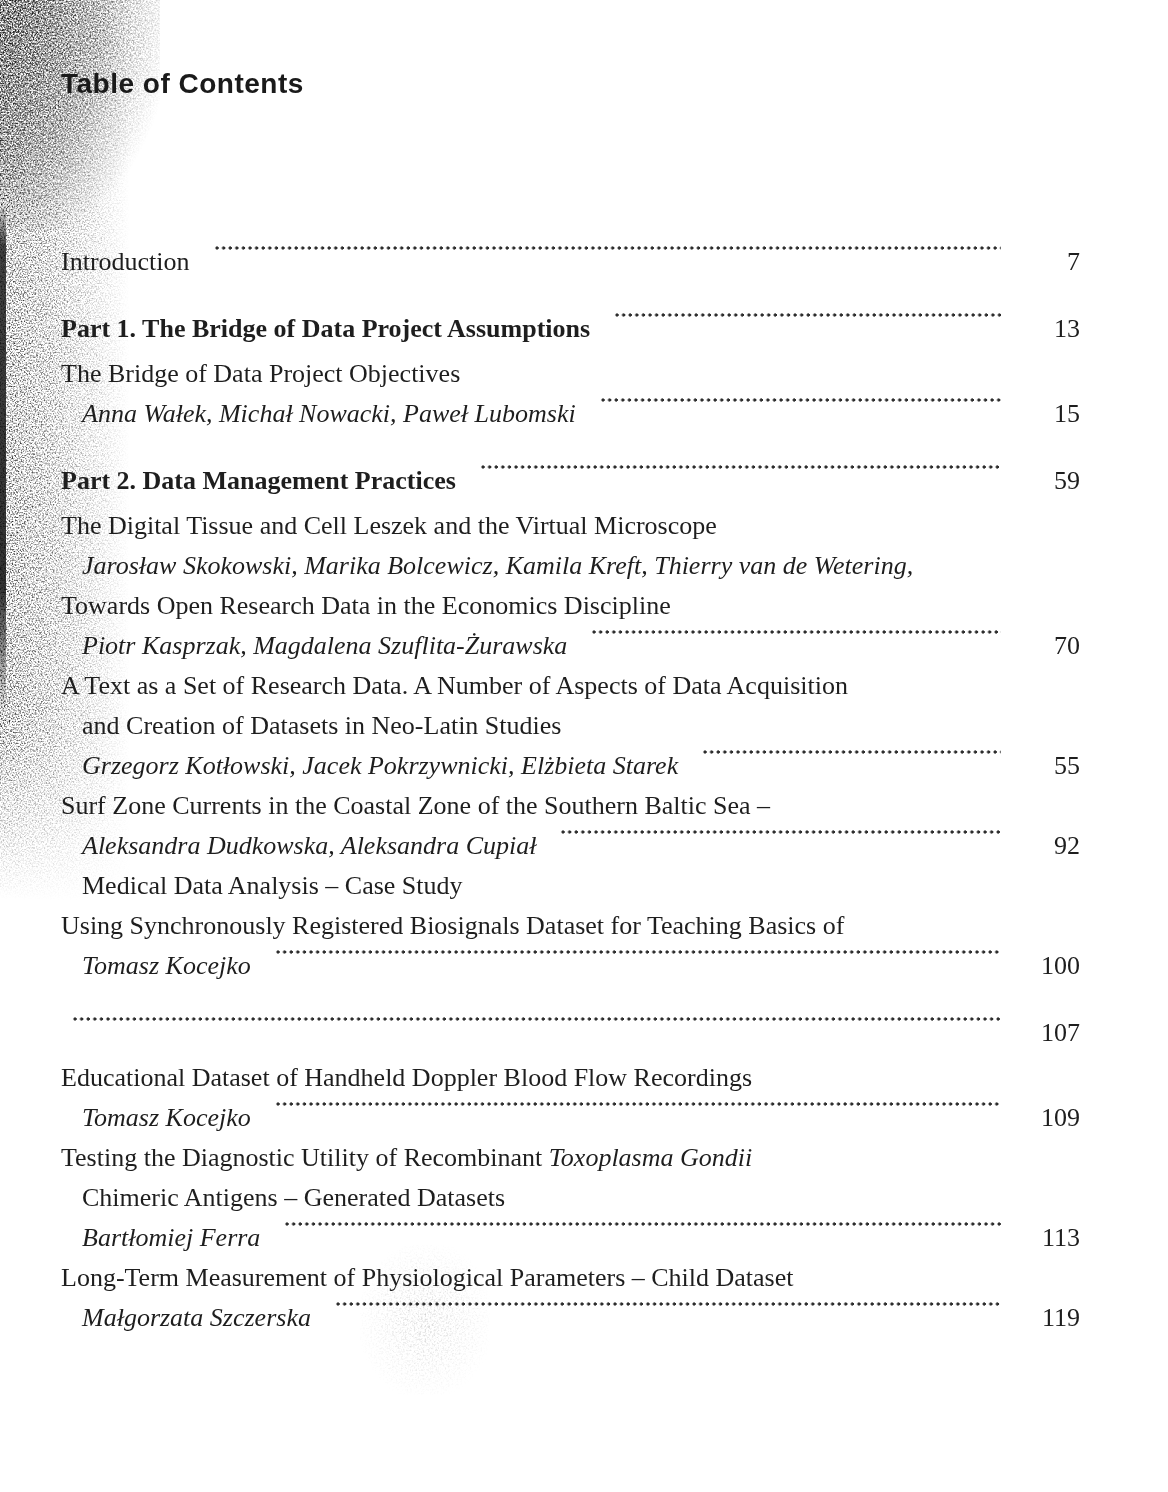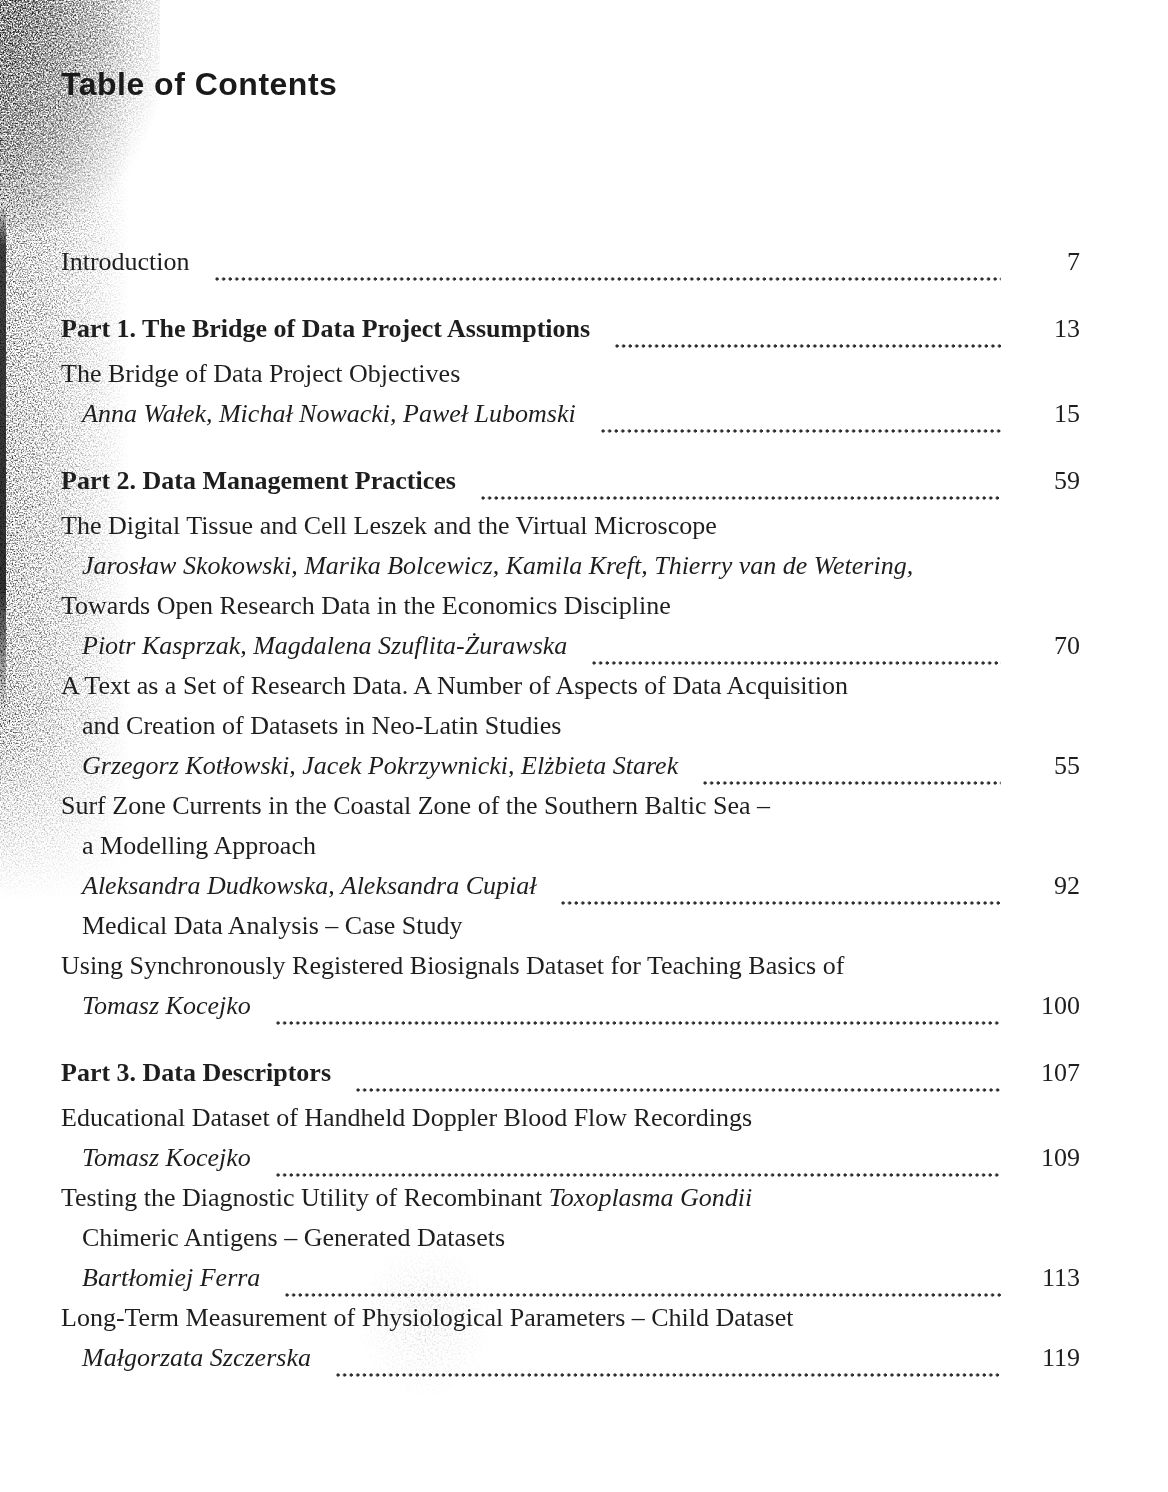--- a/index.html
+++ b/index.html
@@ -8,28 +8,28 @@
     background:#ffffff;
     position:relative;
     overflow:hidden;
     font-family:"Liberation Serif","DejaVu Serif",serif;
     color:#1e1e1e;
   }
   .page-inner{position:absolute;left:61px;top:0;width:1019px;}
   h1.doc-title{
     font-family:"Liberation Sans","DejaVu Sans",sans-serif;
     font-weight:700;
-    font-size:32px;
+    font-size:28px;
     line-height:48px;
     margin:60px 0 0 0;
     color:#1a1a1a;
     letter-spacing:0.5px;
   }
   .toc{margin-top:134px;font-size:26px;}
-  .row{display:flex;align-items:flex-end;line-height:40px;gap:13px;}
+  .row{display:flex;align-items:flex-start;line-height:40px;gap:13px;}
   .row .t{white-space:pre-wrap;}
   .cont,.authors{padding-left:21px;}
   .authors .t{font-style:italic;}
   .it{font-style:italic;}
   .part{margin-top:27px;margin-bottom:5px;}
   .part .t{font-weight:700;}
   .leader{
     flex:1 1 30px;
     height:9px;
     margin-left:11px;
@@ -188,23 +188,20 @@
         <span class="t">Grzegorz Kotłowski, Jacek Pokrzywnicki, Elżbieta Starek</span>
         <span class="leader"></span>
         <span class="pg">55</span>
       </div>
     </div>
 
     <div class="entry">
       <div class="row main">
         <span class="t">Surf Zone Currents in the Coastal Zone of the Southern Baltic Sea –</span>
       </div>
-      <div class="row cont">
-        <span class="t">a Modelling Approach</span>
-      </div>
       <div class="row authors">
         <span class="t">Aleksandra Dudkowska, Aleksandra Cupiał</span>
         <span class="leader"></span>
         <span class="pg">92</span>
       </div>
     </div>
 
     <div class="entry">
       <div class="row cont">
         <span class="t">Medical Data Analysis – Case Study</span>
@@ -214,21 +211,20 @@
       </div>
       <div class="row authors">
         <span class="t">Tomasz Kocejko</span>
         <span class="leader"></span>
         <span class="pg">100</span>
       </div>
     </div>
 
     <div class="entry">
       <div class="row main part">
-        <span class="t">Part 3. Data Descriptors</span>
         <span class="leader"></span>
         <span class="pg">107</span>
       </div>
     </div>
 
     <div class="entry">
       <div class="row main">
         <span class="t">Educational Dataset of Handheld Doppler Blood Flow Recordings</span>
       </div>
       <div class="row authors">

